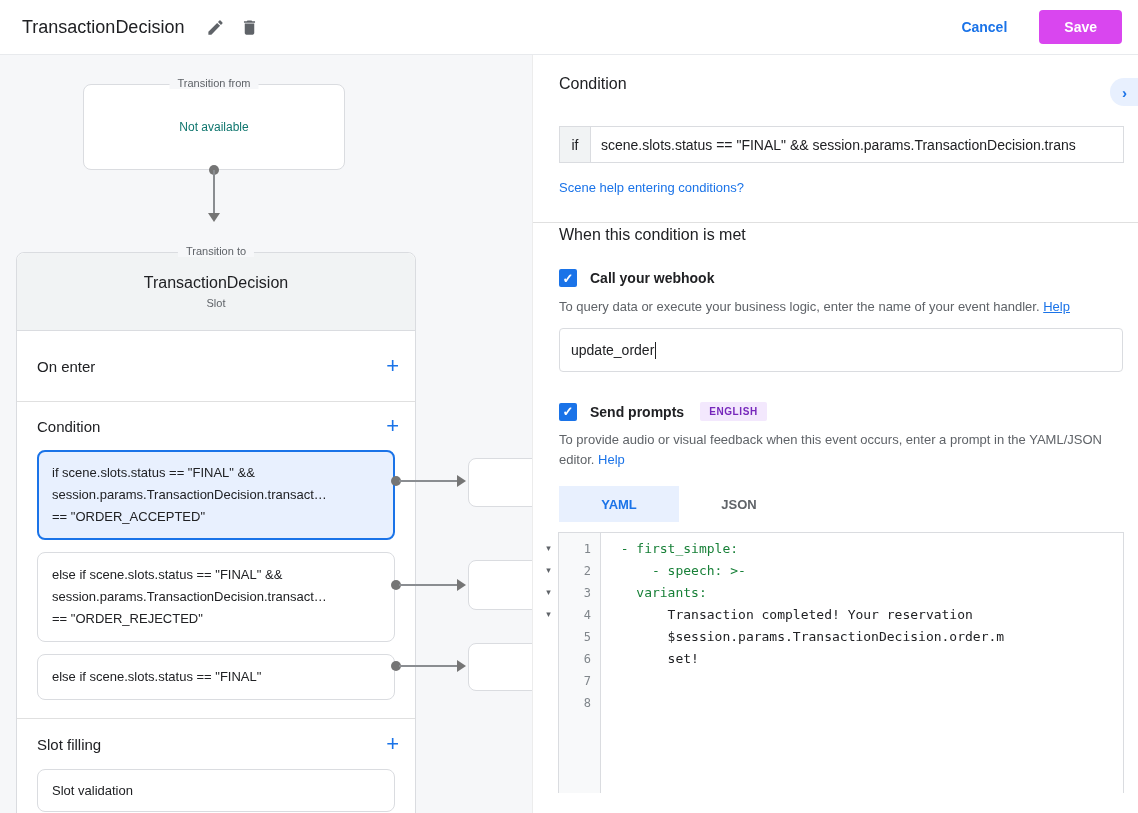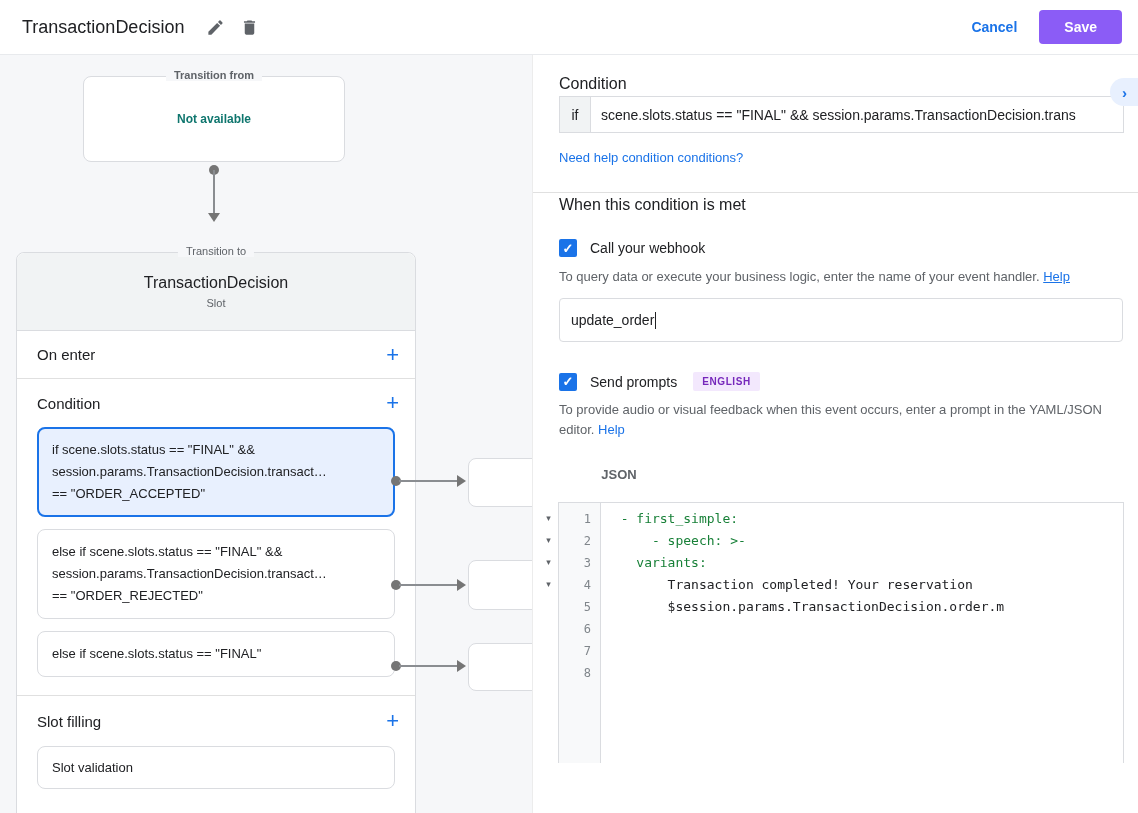--- a/index.html
+++ b/index.html
@@ -10,47 +10,47 @@
   .topbar { position:absolute; left:0; top:0; width:1138px; height:55px; background:#fff;
     border-bottom:1px solid #e8eaed; display:flex; align-items:center; padding:0 16px 0 22px; }
   .topbar-title { font-size:18px; color:#202124; }
   .icon-btn { width:34px; height:34px; border:none; background:transparent; display:flex;
     align-items:center; justify-content:center; cursor:pointer; }
   .icon-btn svg { fill:#5f6368; }
   .topbar .edit { margin-left:14px; }
   .topbar-spacer { flex:1; }
   .cancel-btn { border:none; background:transparent; color:#1a73e8; font-size:14px; font-weight:bold;
     padding:8px 16px; cursor:pointer; font-family:"Liberation Sans", sans-serif; }
-  .save-btn { border:none; background:#8b5cf6; color:#fff; font-size:14px; font-weight:bold;
-    border-radius:4px; padding:9px 25px; margin-left:6px; cursor:pointer; font-family:"Liberation Sans", sans-serif; }
+  .save-btn { border:none; background:#d946ef; color:#fff; font-size:14px; font-weight:bold;
+    border-radius:4px; padding:9px 25px; margin-left:16px; cursor:pointer; font-family:"Liberation Sans", sans-serif; }
 
   
   .canvas { position:absolute; left:0; top:55px; width:532px; height:758px; background:#f6f7f9; overflow:hidden; }
   .flow-box { position:absolute; background:#fff; border:1px solid #dadce0; border-radius:8px; }
   .legend { position:absolute; top:-8px; left:50%; transform:translateX(-50%); background:#f6f7f9;
     padding:0 8px; font-size:11px; color:#5f6368; white-space:nowrap; }
-  .tfrom { left:83px; top:21px; width:262px; height:86px; display:flex; align-items:center; justify-content:center;font-weight:bold; }
+  .tfrom { left:83px; top:29px; width:262px; height:86px; display:flex; align-items:center; justify-content:center; }
   .tfrom-text { font-size:12px; color:#0f766e; }
 
   .dot { position:absolute; width:10px; height:10px; border-radius:50%; background:#757575; }
   .vline { position:absolute; width:2px; background:#8a8d91; }
   .hline { position:absolute; height:2px; background:#8a8d91; }
   .arrow-down { position:absolute; width:0; height:0; border-left:6px solid transparent;
     border-right:6px solid transparent; border-top:9px solid #757575; }
   .arrow-right { position:absolute; width:0; height:0; border-top:6px solid transparent;
     border-bottom:6px solid transparent; border-left:9px solid #757575; }
 
   .scene-card { position:absolute; left:16px; top:197px; width:400px; height:600px; background:#fff;
     border:1px solid #dadce0; border-radius:8px 8px 0 0; }
   .scene-head { height:78px; background:#f1f3f4; border-bottom:1px solid #dadce0; border-radius:8px 8px 0 0;
     display:flex; flex-direction:column; align-items:center; justify-content:center; }
   .scene-name { font-size:16px; color:#202124; }
   .scene-type { font-size:11px; color:#5f6368; margin-top:5px; }
   .scene-row { display:flex; align-items:center; justify-content:space-between; padding:0 16px 0 20px; }
-  .row-onenter { height:48px; border-bottom:1px solid #e0e0e0; }
+  .row-onenter { height:71px; border-bottom:1px solid #e0e0e0; }
   .row-label { font-size:15px; color:#202124; }
   .plus { color:#1a73e8; font-size:22px; font-weight:normal; background:none; border:none;
     cursor:pointer; line-height:22px; }
   .cond-section { border-bottom:1px solid #e0e0e0; padding-bottom:18px; }
   .cond-head { height:48px; display:flex; align-items:center; justify-content:space-between; padding:0 16px 0 20px; }
   .cond-card { margin:0 20px 12px 20px; background:#fff; border:1px solid #dadce0; border-radius:8px;
     padding:11px 14px; font-size:13px; line-height:22px; color:#202124; cursor:pointer; }
   .cond-card.selected { border:2px solid #1a73e8; background:#e8f0fe; padding:10px 13px; }
   .slot-head { height:50px; display:flex; align-items:center; justify-content:space-between; padding:0 16px 0 20px; }
   .slot-card { margin:0 20px; background:#fff; border:1px solid #dadce0; border-radius:8px;
@@ -60,33 +60,33 @@
 
   
   .panel { position:absolute; left:532px; top:55px; width:606px; height:758px; background:#fff;
     border-left:1px solid #ececec; padding:0 14px 0 26px; }
   .cond-top { padding-top:17px; border-bottom:1px solid #e0e0e0; margin:0 -14px 0 -26px;
     padding-left:26px; padding-right:14px; padding-bottom:26px; position:relative; }
   .panel-h { font-size:16px; color:#202124; line-height:24px; }
   .chev-pill { position:absolute; top:23px; right:-14px; width:42px; height:28px; background:#e8f0fe;
     border:none; border-radius:14px; cursor:pointer; color:#1a73e8; font-size:15px; font-weight:bold;
     text-align:left; padding-left:12px; }
-  .if-row { display:flex; height:37px; }
+  .if-row { display:flex; margin-top:30px; height:37px; }
   .if-label { width:31px; background:#f1f3f4; border:1px solid #dadce0; border-right:none;
     display:flex; align-items:center; justify-content:center; font-size:14px; color:#202124; }
   .if-input { flex:1; border:1px solid #dadce0; background:#fff; font-size:14px; color:#202124;
     padding:0 10px; display:flex; align-items:center; white-space:nowrap; overflow:hidden; }
   .link { color:#1a73e8; font-size:13px; text-decoration:none; cursor:pointer; }
   .help-line { margin-top:15px; }
 
   .when-h { }
   .check-row { display:flex; align-items:center; margin-top:22px; }
   .checkbox { width:18px; height:18px; background:#1a73e8; border-radius:2px; color:#fff;
     font-size:13px; font-weight:bold; display:flex; align-items:center; justify-content:center; cursor:pointer; }
-  .check-label { font-size:14px; font-weight:normal; color:#202124; margin-left:13px; }
+  .check-label { font-size:14px; font-weight:bold; color:#202124; margin-left:13px; }
   .desc { font-size:13px; color:#5f6368; margin-top:10px; line-height:20px; max-width:560px; }
   .desc .link { font-size:13px; }
   .underline { text-decoration:underline; }
   .text-input { margin-top:11px; width:564px; height:44px; border:1px solid #dadce0; border-radius:4px;
     background:#fff; display:flex; align-items:center; padding:0 11px; font-size:14px; color:#202124; }
   .caret { display:inline-block; width:1px; height:17px; background:#202124; margin-left:1px; }
   .badge { background:#f3e8fd; color:#7627bb; font-size:10px; font-weight:bold; letter-spacing:0.6px;
     border-radius:2px; padding:4px 9px; margin-left:16px; }
 
   .tabs { display:flex; margin-top:16px; }
@@ -201,21 +201,21 @@
 <div class="panel">
 
   <div class="cond-top">
     <div class="panel-h">Condition</div>
     <button class="chev-pill">›</button>
     <div class="if-row">
       <div class="if-label">if</div>
       <div class="if-input">scene.slots.status == "FINAL" &amp;&amp; session.params.TransactionDecision.trans</div>
     </div>
     <div class="help-line">
-      <a class="link">Need help condition conditions?</a>
+      <a class="link">Scene help entering conditions?</a>
     </div>
   </div>
 
   <div class="panel-h when-h">When this condition is met</div>
 
   <div class="check-row">
     <div class="checkbox">✓</div>
     <span class="check-label">Call your webhook</span>
   </div>
   <div class="desc">
@@ -231,20 +231,21 @@
     <div class="checkbox">✓</div>
     <span class="check-label">Send prompts</span>
     <span class="badge">ENGLISH</span>
   </div>
   <div class="desc" style="margin-top:9px;">
     <span>To provide audio or visual feedback when this event occurs, enter a prompt in the YAML/JSON editor.</span>
     <a class="link">Help</a>
   </div>
 
   <div class="tabs">
+    <button class="tab active">YAML</button>
     <button class="tab">JSON</button>
   </div>
 
   <div class="editor-wrap">
     <div class="fold-col">
       <div class="fold-cell">▾</div>
       <div class="fold-cell">▾</div>
       <div class="fold-cell">▾</div>
       <div class="fold-cell">▾</div>
     </div>
@@ -258,17 +259,18 @@
         <div class="lnum">6</div>
         <div class="lnum">7</div>
         <div class="lnum">8</div>
       </div>
       <div class="code-col">
         <div class="code-line key">  - first_simple:</div>
         <div class="code-line key">      - speech: &gt;-</div>
         <div class="code-line key">    variants:</div>
         <div class="code-line">        Transaction completed! Your reservation</div>
         <div class="code-line">        $session.params.TransactionDecision.order.m</div>
+        <div class="code-line">        set!</div>
         <div class="code-line"></div>
       </div>
     </div>
   </div>
 </div>
 
 </body></html>

